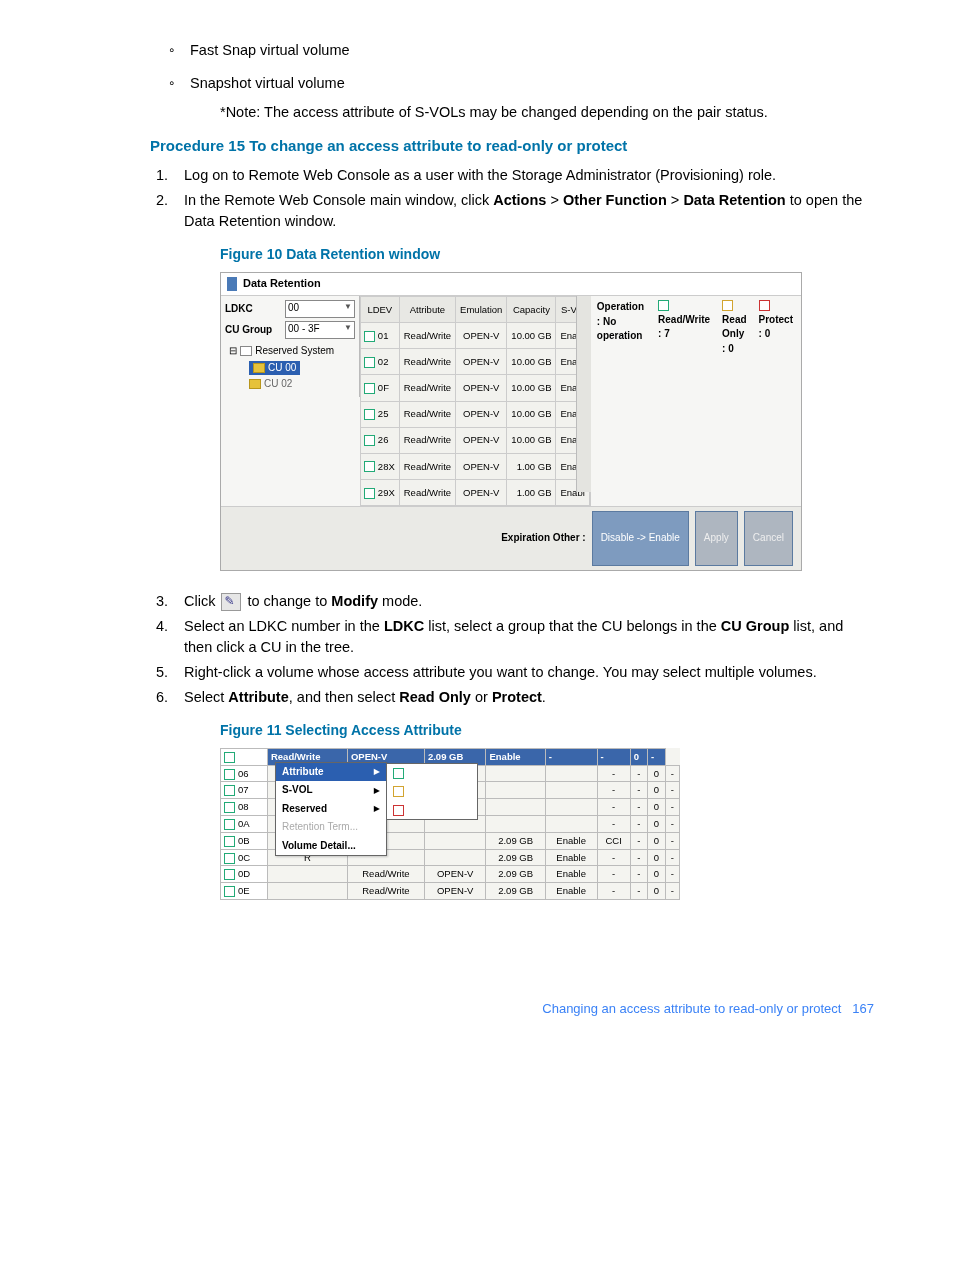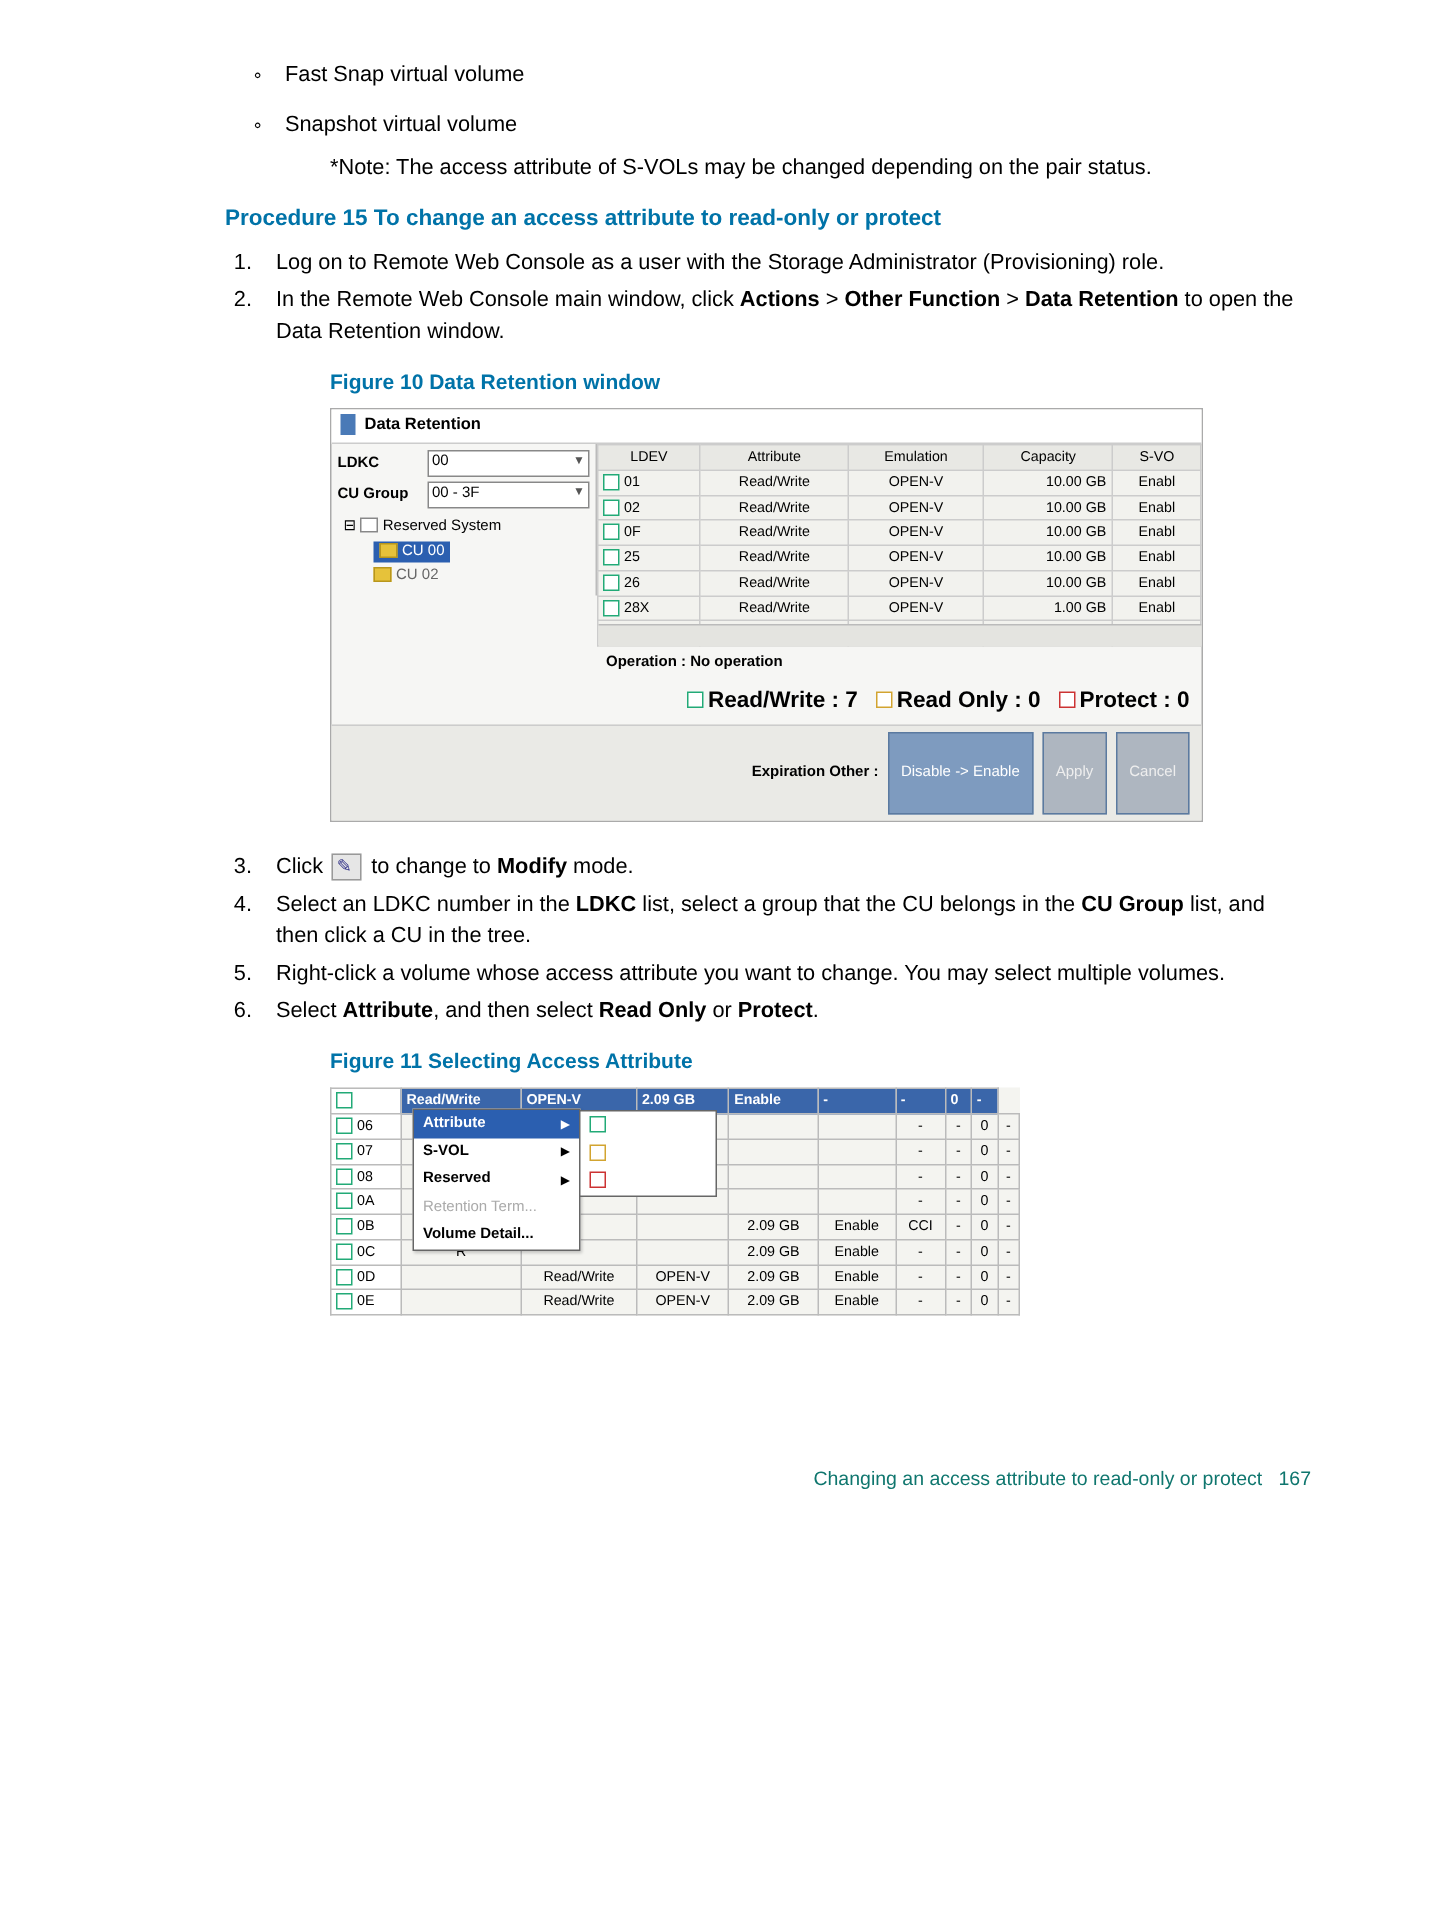--- a/index.html
+++ b/index.html
@@ -97,42 +97,42 @@
       padding: 0 2px;
       display:flex; justify-content:space-between; align-items:flex-start;
     }
     .sel .dd { font-size:8px; color:#555;}
     .tree { margin-top:4px; font-size:10px;}
     .tree-line { padding:1px 0 1px 4px;}
     .tree-sel { background:#2b5fb0; color:#fff; display:inline-block; padding:0 4px; margin-left:20px;}
     .tree-sub { margin-left:20px; color:#666;}
     .folder-ic { display:inline-block; width:10px;height:8px; background:#e6c23a; border:1px solid #b8961c; margin-right:3px; vertical-align:middle;}
     .system-ic { display:inline-block; width:10px;height:8px; background:#fff; border:1px solid #888; margin-right:3px; vertical-align:middle;}
-    .fig10-right { flex:1; display:flex; flex-direction:column;}
+    .fig10-right { flex:1; display:flex; }
     .fig10-table {
       border-collapse: collapse;
       width: 100%;
       font-size: 9.5px;
       background:#f2f2ee;
     }
     .fig10-table th, .fig10-table td {
       border: 1px solid #ccc;
       padding: 1px 4px;
       text-align: center;
       white-space: nowrap;
     }
     .fig10-table th { background:#e8e8e4; font-weight:normal;}
     .fig10-table td.ldev { text-align:left; padding-left:3px;}
     .fig10-table td.cap { text-align:right;}
     .vol-ic { display:inline-block; width:9px;height:9px; border:1px solid #2a7; background:#fff; margin-right:3px; vertical-align:middle;}
     .fig10-blank { flex:1; height:210px; background:#f2f2ee; border-left:1px solid #ccc; position:relative;}
     .scroll-v { position:absolute; right:0; top:0; bottom:14px; width:14px; background:#e4e4e0; border-left:1px solid #bbb;}
     .scroll-h { position:absolute; bottom:0; left:0; right:0; height:14px; background:#e4e4e0; border-top:1px solid #bbb;}
     .fig10-op { padding:4px 6px; font-weight:bold; font-size:10px;}
-    .fig10-status { display:flex; justify-content:flex-end; gap:12px; padding:2px 8px 6px; font-size:15px; font-weight:bold;}
+    .fig10-status { display:flex; justify-content:flex-end; gap:12px; padding:2px 8px 6px; font-size:10px; font-weight:bold;}
     .stat-ic { display:inline-block; width:9px; height:9px; border:1px solid #888; margin-right:3px; vertical-align:middle;}
     .stat-rw .stat-ic { background:#fff; border-color:#2a7;}
     .stat-ro .stat-ic { background:#fff; border-color:#d2a430;}
     .stat-pr .stat-ic { background:#fff; border-color:#c33;}
     .fig10-bottom { display:flex; justify-content:flex-end; gap:6px; padding:4px 8px; background:#eaeae6; border-top:1px solid #ccc; align-items:center;}
     .fig10-bottom .lbl { font-weight:bold; font-size:10px;}
     .fig10-bottom .btn {
       background:#7e9bbf; color:#fff; font-size:10px;
       border:1px solid #5b7aa0; padding:19px 8px;
     }
@@ -181,21 +181,21 @@
     .ctx-sub .ctx-item { font-weight:normal;}
     .sub-ic { display:inline-block; width:9px; height:9px; margin-right:4px; vertical-align:middle; background:#fff;}
     .sub-rw { border:1px solid #2a7;}
     .sub-ro { border:1px solid #d2a430;}
     .sub-pr { border:1px solid #c33;}
     .fig11-wrap-outer { position:relative;}
     .arrow { font-size:8px;}
     .footer {
       text-align: right;
       font-size: 13px;
-      color: #0f766e;
+      color: #3b82f6;
       margin-top: 100px;
     }
     b { font-weight: bold;}
   </style>
 </head>
 <body>
 
 <ul class="bullet-sub">
   <li>Fast Snap virtual volume</li>
   <li>Snapshot virtual volume</li>

